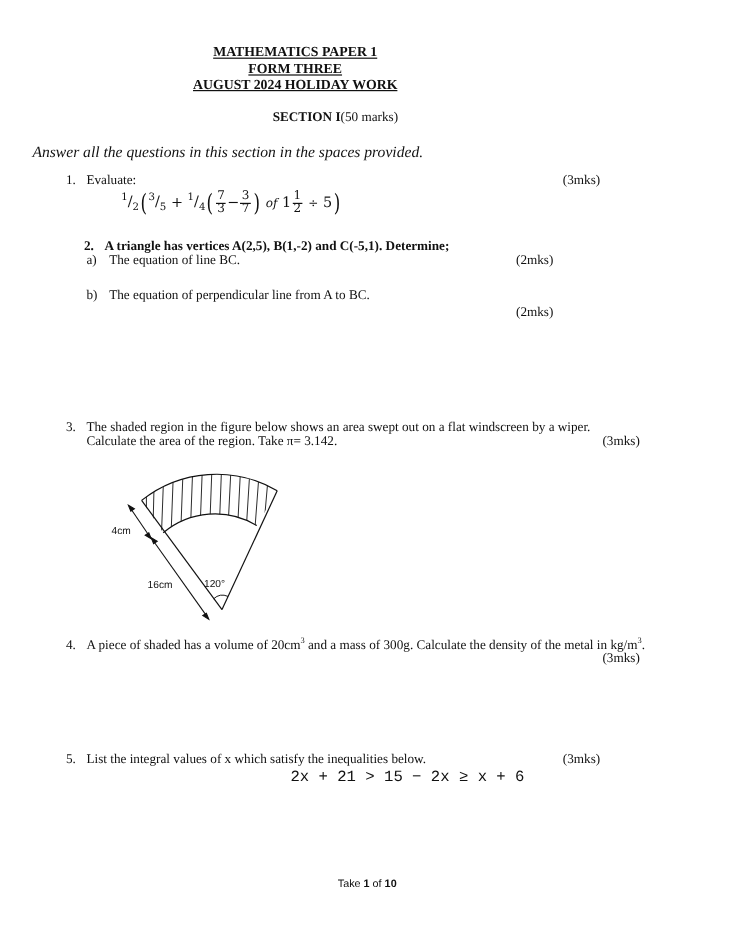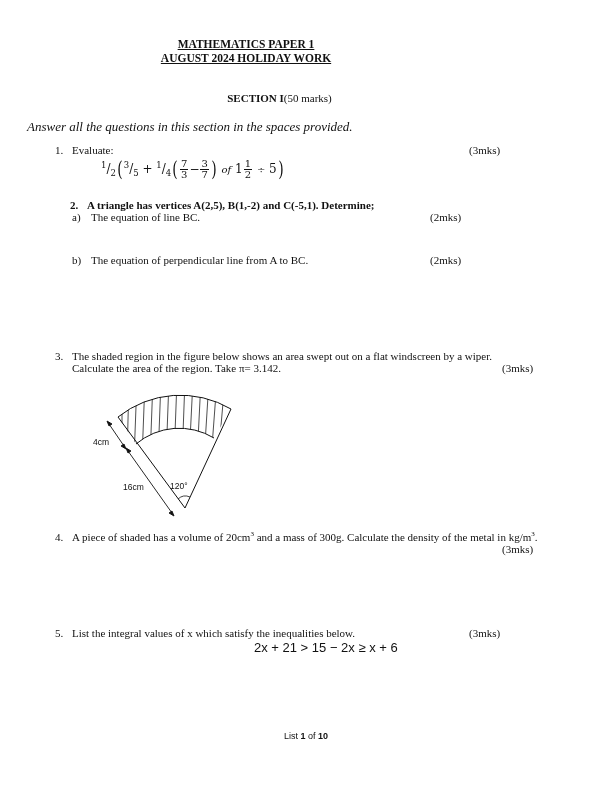--- a/index.html
+++ b/index.html
@@ -17,30 +17,31 @@
     .section b { font-weight: bold; }
     .instr { left: 27px; top: 119px; font-style: italic; font-size: 13px; }
     .qnum { display: inline-block; width: 17px; }
     .marks { font-size: 11px; }
     .math { font-family: "DejaVu Serif", serif; font-size: 12px; }
     .frac { display: inline-block; vertical-align: middle; text-align: center; line-height: 10px; font-size: 10px; margin: 0 1px; }
     .frac .n { display: block; border-bottom: 0.8px solid #111; padding: 0 1px; }
     .frac .d { display: block; padding: 0 1px; }
     .slash-frac sup, .slash-frac sub { font-size: 8.5px; }
     .paren { font-size: 20px; vertical-align: middle; font-weight: 200; display: inline-block; transform: scaleX(0.7); }
-    .ineq { font-family: Liberation Sans, sans-serif; font-size: 13px; margin-left: 12px; }
+    .ineq { font-family: Liberation Mono, monospace; font-size: 13px; }
     .footer { position: absolute; left: 0; width: 612px; top: 731px; text-align: center; font-family: "Liberation Sans", sans-serif; font-size: 9px; }
     .footer b { font-weight: bold; }
     svg text { font-family: "Liberation Sans", sans-serif; }
   </style>
 </head>
 <body>
 
 <div class="title-block">
   <div>MATHEMATICS PAPER 1</div>
+  <div>FORM THREE</div>
   <div>AUGUST 2024 HOLIDAY WORK</div>
 </div>
 <div class="section">
   <b>SECTION I</b><span>(50 marks)</span>
 </div>
 
 <div class="abs instr">Answer all the questions in this section in the spaces provided.</div>
 
 <div class="abs" style="left:55px; top:144px;">
   <span class="qnum">1.</span><span>Evaluate:</span>
@@ -56,21 +57,21 @@
   <span>5</span><span class="paren">)</span>
 </div>
 
 <div class="abs" style="left:70px; top:199px;font-weight:bold;">
   <span class="qnum">2.</span><span>A triangle has vertices A(2,5), B(1,-2) and C(-5,1). Determine;</span>
 </div>
 <div class="abs" style="left:72px; top:211px;">
   <span style="display:inline-block; width:19px;">a)</span><span>The equation of line BC.</span>
 </div>
 <div class="abs marks" style="left:430px; top:211px;">(2mks)</div>
-<div class="abs" style="left:72px; top:254px;">
+<div class="abs" style="left:72px; top:240px;">
   <span style="display:inline-block; width:19px;">b)</span><span>The equation of perpendicular line from A to BC.</span>
 </div>
 <div class="abs marks" style="left:430px; top:254px;">(2mks)</div>
 
 <div class="abs" style="left:55px; top:350px; white-space:nowrap;">
   <span class="qnum">3.</span><span>The shaded region in the figure below shows an area swept out on a flat windscreen by a wiper.</span>
 </div>
 <div class="abs" style="left:72px; top:362px;">Calculate the area of the region. Take π= 3.142.</div>
 <div class="abs marks" style="left:502px; top:362px;">(3mks)</div>
 
@@ -125,14 +126,14 @@
 </div>
 <div class="abs marks" style="left:502px; top:543px;">(3mks)</div>
 
 <div class="abs" style="left:55px; top:627px;">
   <span class="qnum">5.</span><span>List the integral values of x which satisfy the inequalities below.</span>
 </div>
 <div class="abs marks" style="left:469px; top:627px;">(3mks)</div>
 <div class="abs ineq" style="left:242px; top:640px;">2x + 21 &gt; 15 − 2x ≥ x + 6</div>
 
 <div class="footer">
-  <span>List </span><b>1</b><span> of </span><b>10</b>
+  <span>Take </span><b>1</b><span> of </span><b>10</b>
 </div>
 
 </body></html>

